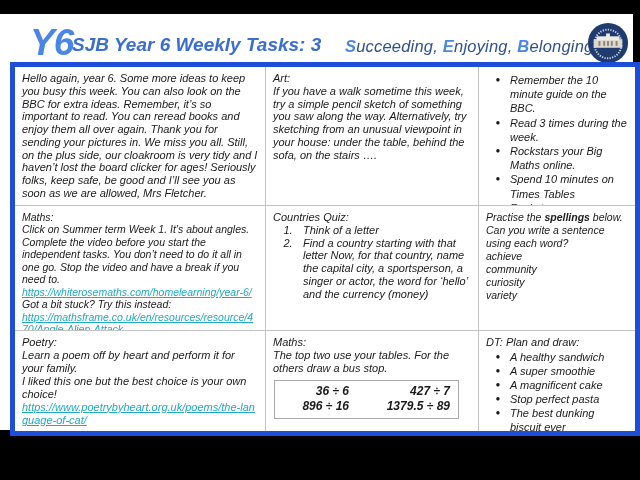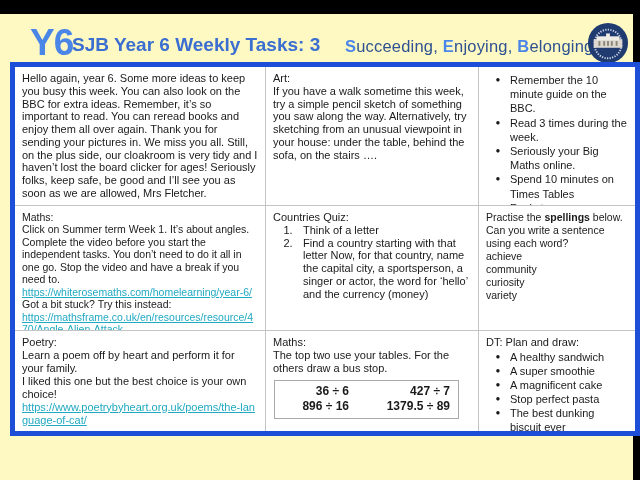--- a/index.html
+++ b/index.html
@@ -2,21 +2,21 @@
 <html><head>
 <meta charset="utf-8">
 <style>
   html,body{margin:0;padding:0;}
   body{
     width:640px;height:480px;position:relative;background:#000;
     font-family:"Liberation Sans","DejaVu Sans",sans-serif;
     -webkit-font-smoothing:antialiased;overflow:hidden;
   }
   .page{
-    position:absolute;left:0;top:14px;width:633px;height:467px;background:#fef9c3;
+    position:absolute;left:0;top:14px;width:633px;height:416px;background:#ffffff;font-style:italic;
   }
   
   .hdr-badge{
     position:absolute;left:30px;top:8px;font-size:37px;font-weight:bold;
     color:#4a86e8;letter-spacing:-1px;
   }
   .hdr-title{
     position:absolute;left:72px;top:20px;font-size:19px;font-weight:bold;color:#3a6ed0;
   }
   .hdr-motto{
@@ -94,21 +94,21 @@
         <div class="bl-row">
             <span class="bl-dot">●</span>
             <span class="bl-txt">Remember the 10 minute guide on the BBC.</span>
           </div>
         <div class="bl-row">
             <span class="bl-dot">●</span>
             <span class="bl-txt">Read 3 times during the week.</span>
           </div>
         <div class="bl-row">
             <span class="bl-dot">●</span>
-            <span class="bl-txt">Seriously your Big Maths online.</span>
+            <span class="bl-txt">Rockstars your Big Maths online.</span>
           </div>
         <div class="bl-row">
             <span class="bl-dot">●</span>
             <span class="bl-txt">Spend 10 minutes on Times Tables Rockstars.</span>
           </div>
 
       </div>
     </div>
 
     <div class="cell ari">

